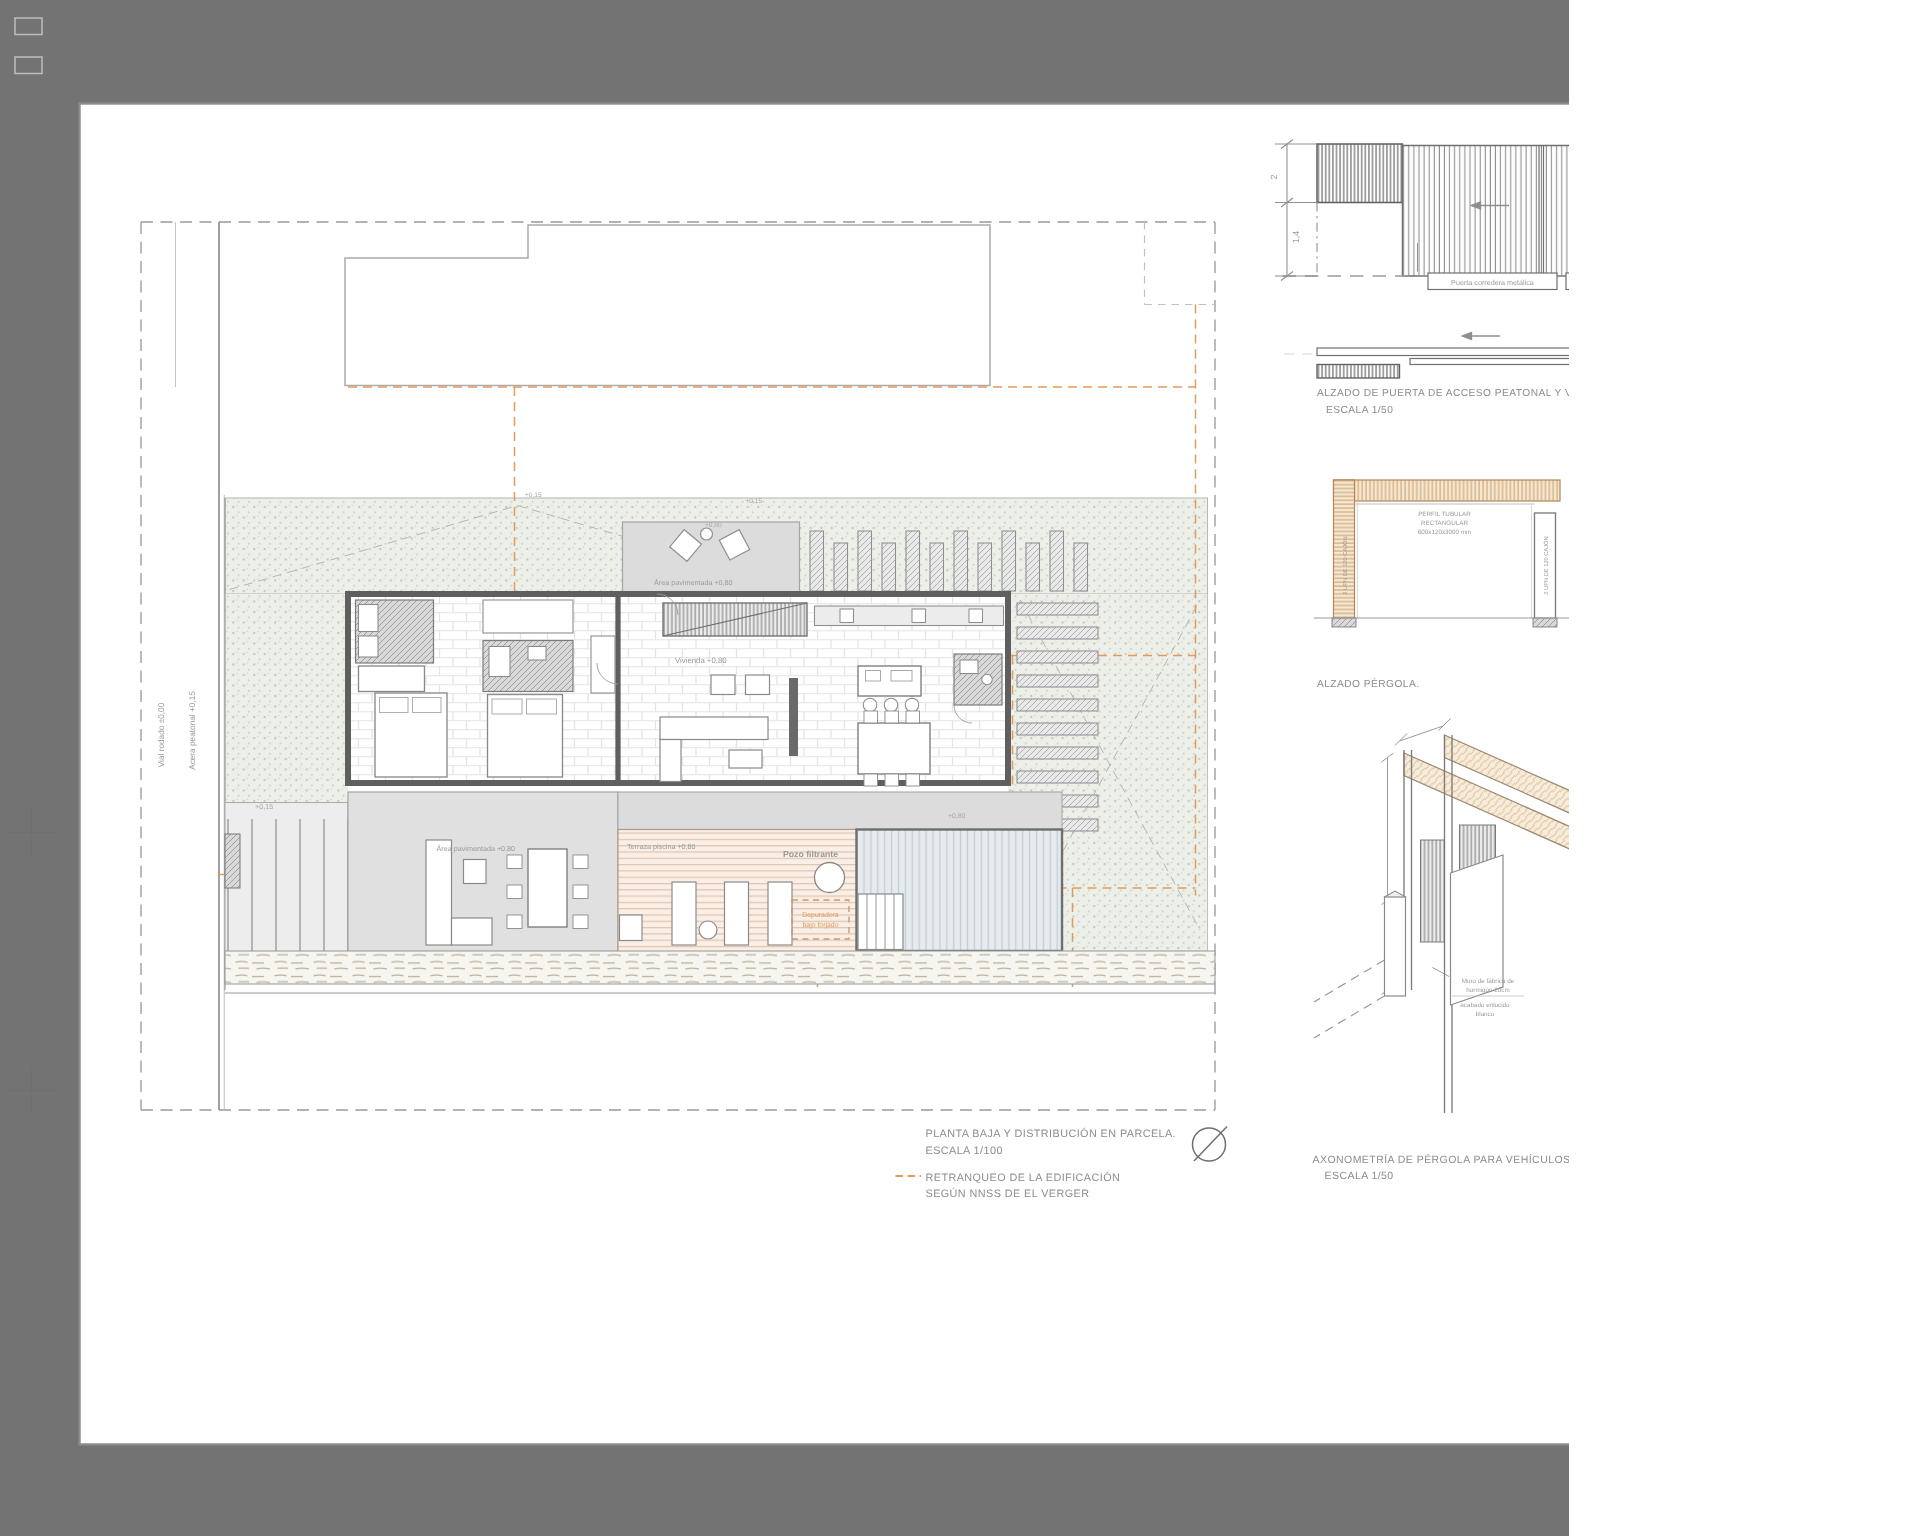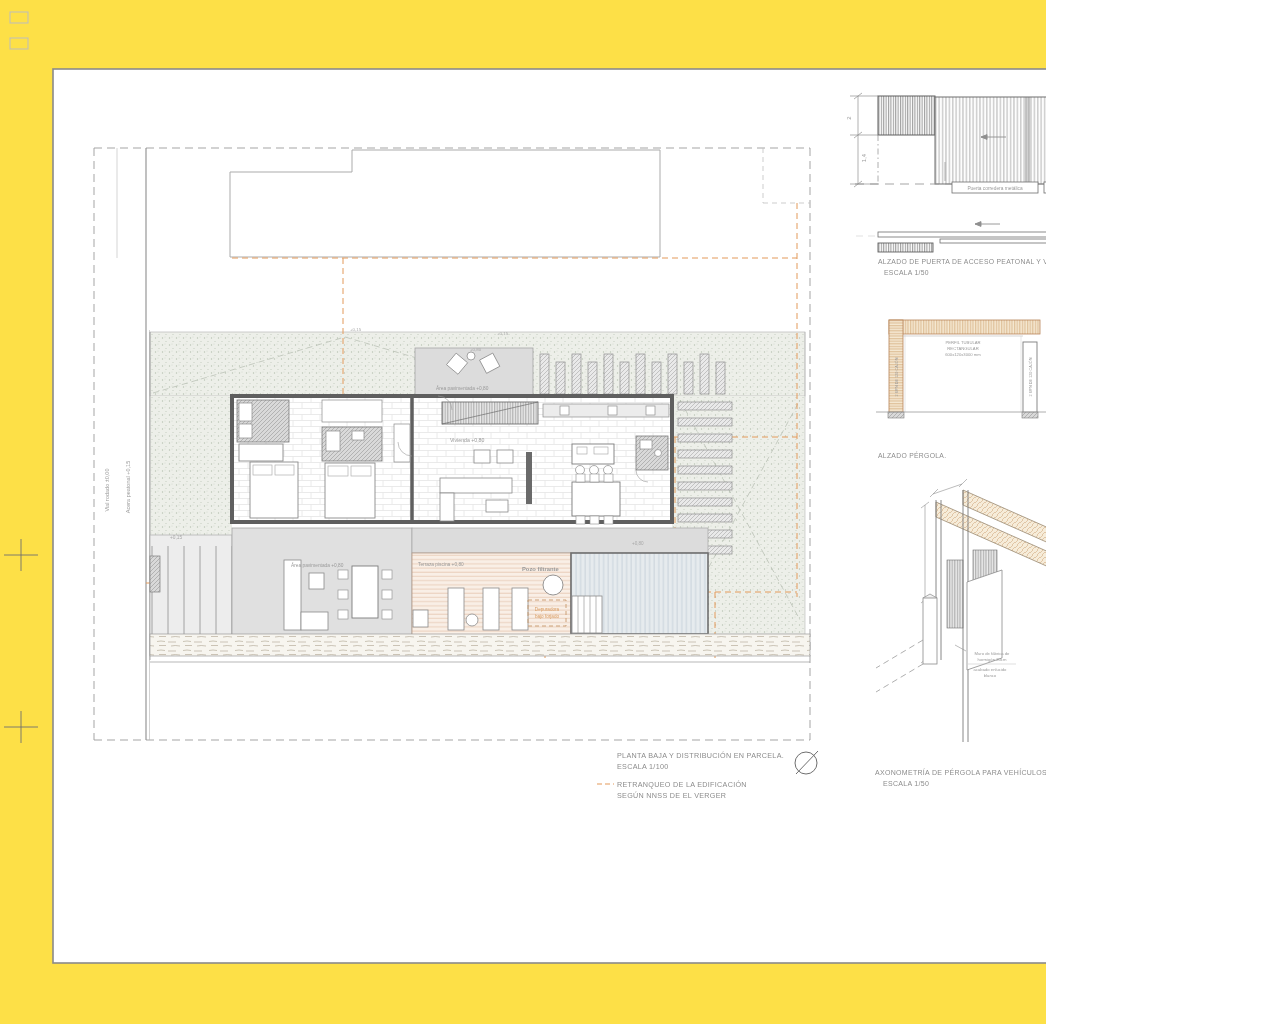--- a/index.html
+++ b/index.html
@@ -1,16 +1,16 @@
 <!DOCTYPE html>
 <html><head>
 <meta charset="utf-8">
 <style>
   html,body{margin:0;padding:0;background:#ffffff;}
-  #sheet{position:relative;width:1046px;height:1024px;background:#fde047;overflow:hidden;}
+  #sheet{position:relative;width:1046px;height:1024px;background:#737373;overflow:hidden;}
   svg text{font-family:"Liberation Sans","DejaVu Sans",sans-serif;fill:#9a9a9a;}
   .title-txt{fill:#8c8c8c;letter-spacing:.3px;}
   .tiny{fill:#a8a8a8;}
   .orange-txt{fill:#d89a5e;}
 </style>
 </head>
 <body>
 
 <div id="sheet">
 <svg width="1280" height="1024" viewBox="0 0 1280 1024" xmlns="http://www.w3.org/2000/svg">

